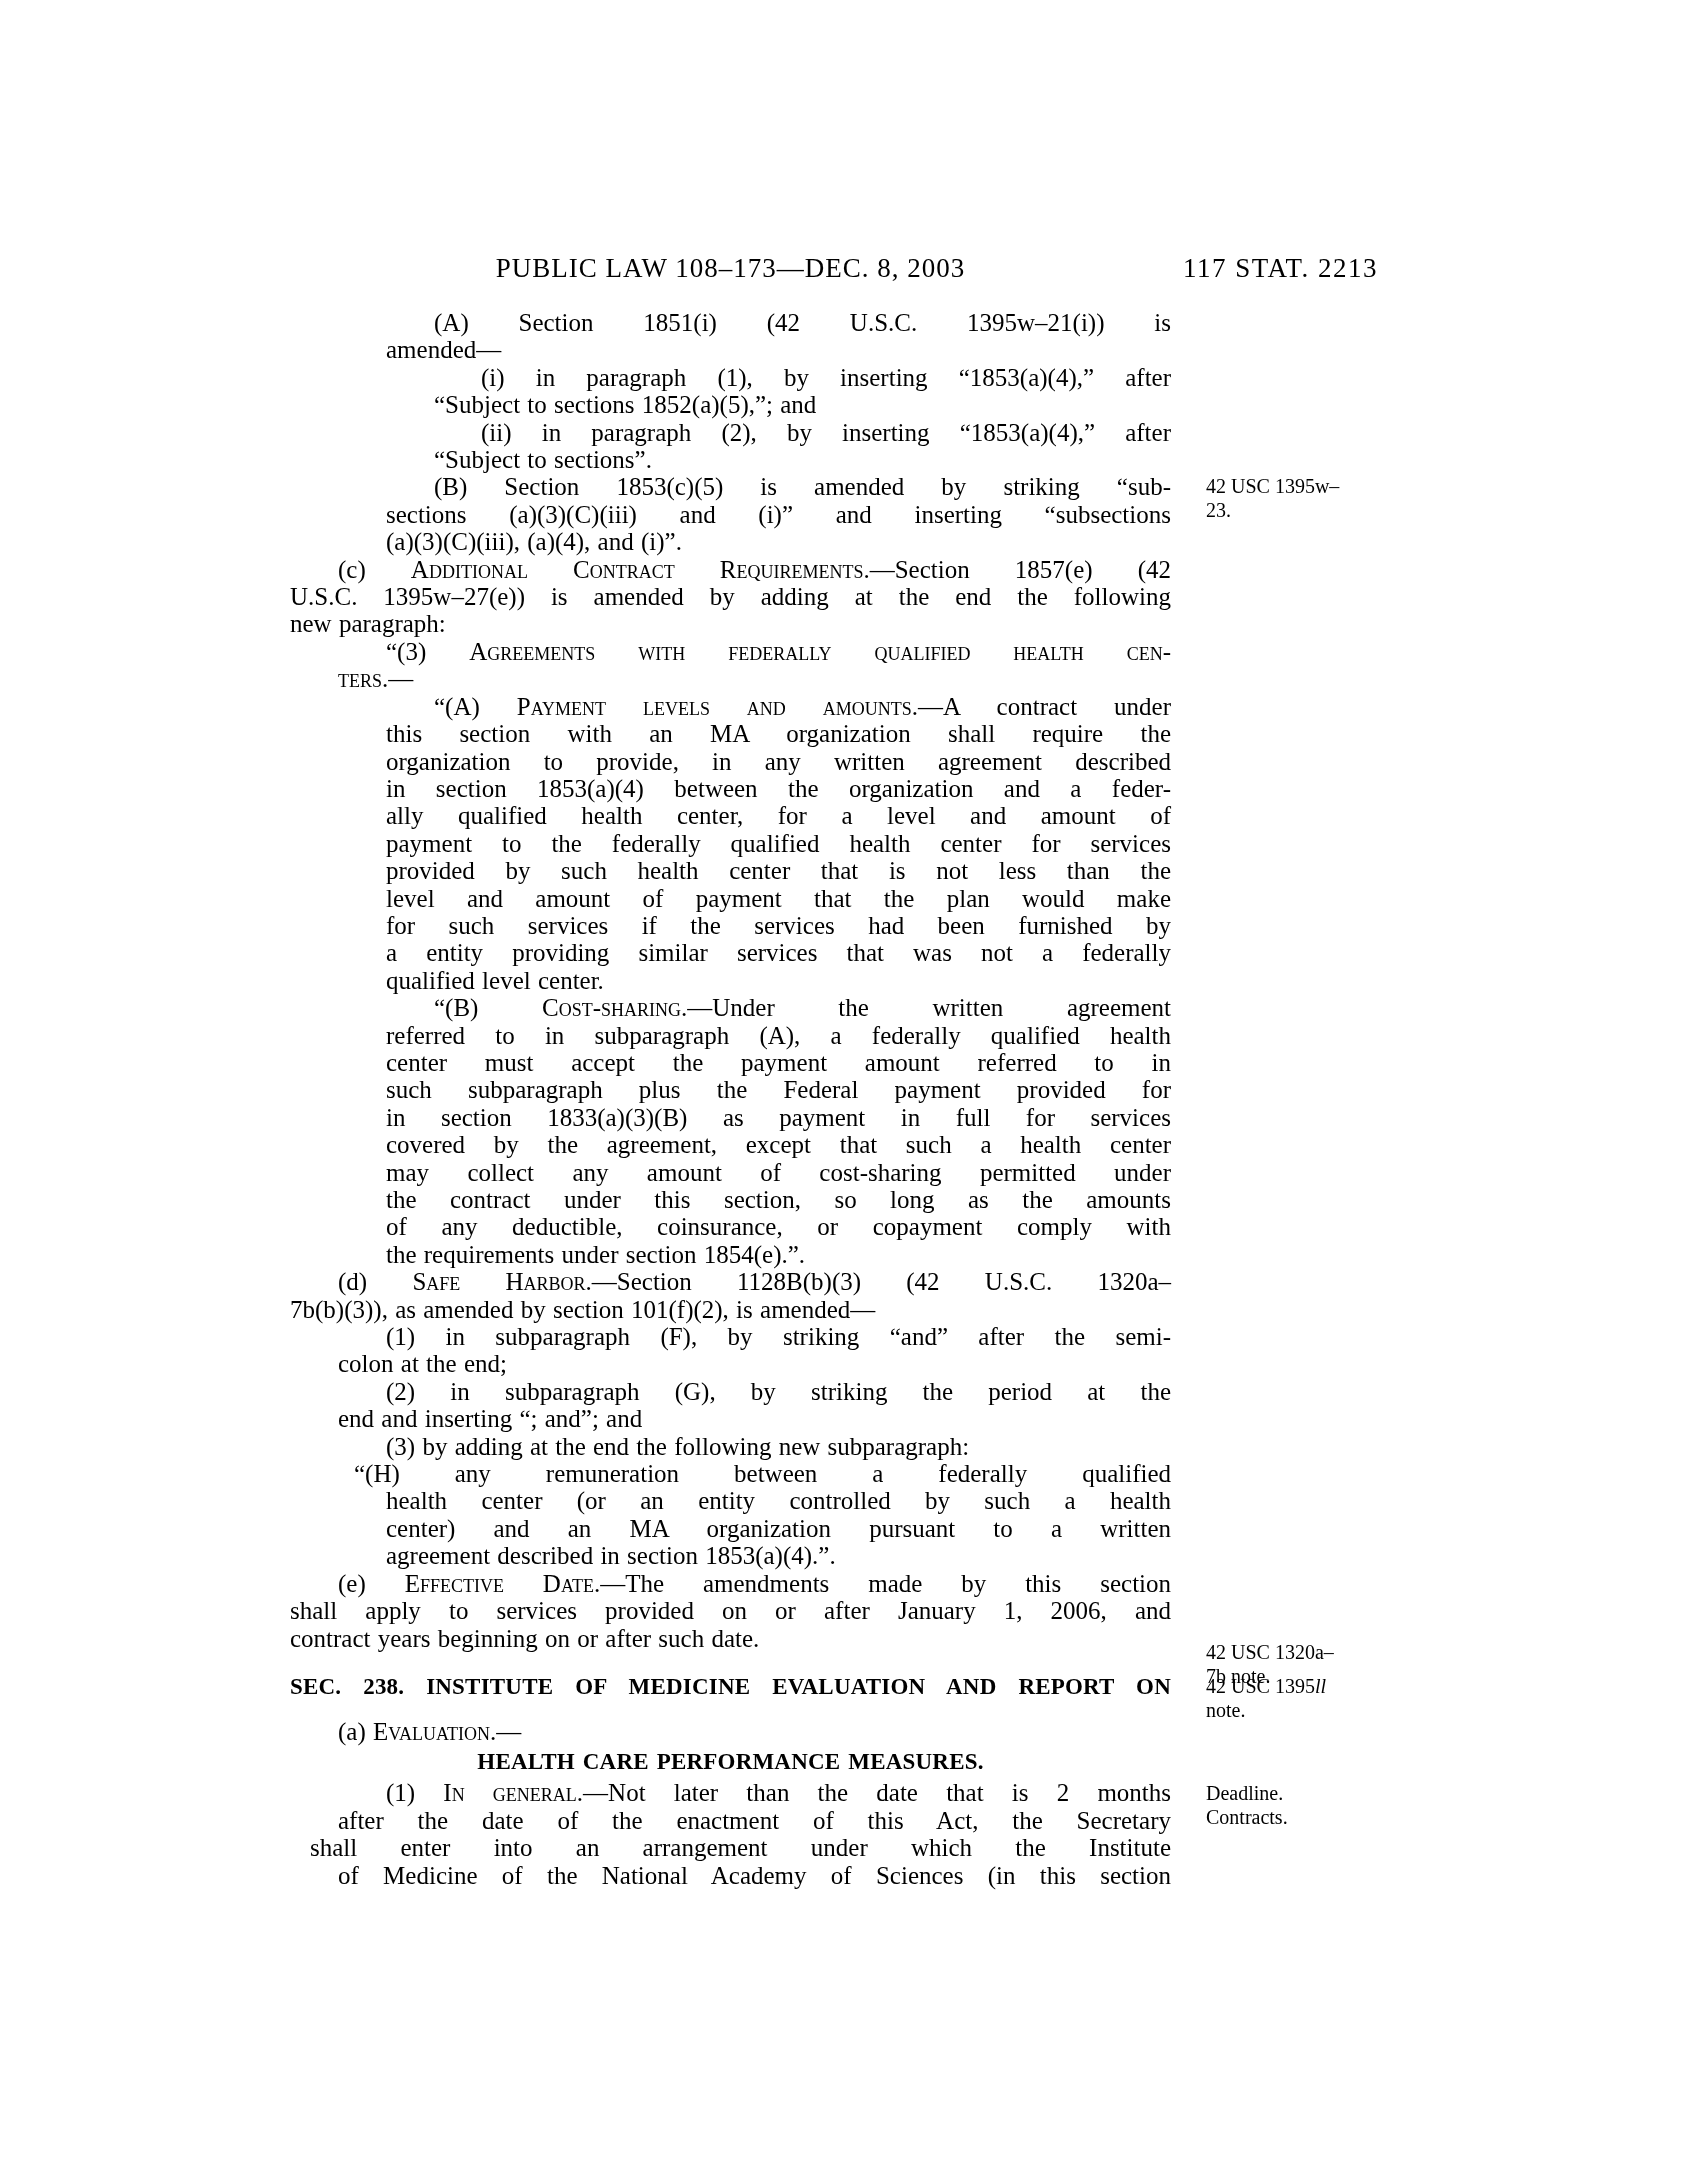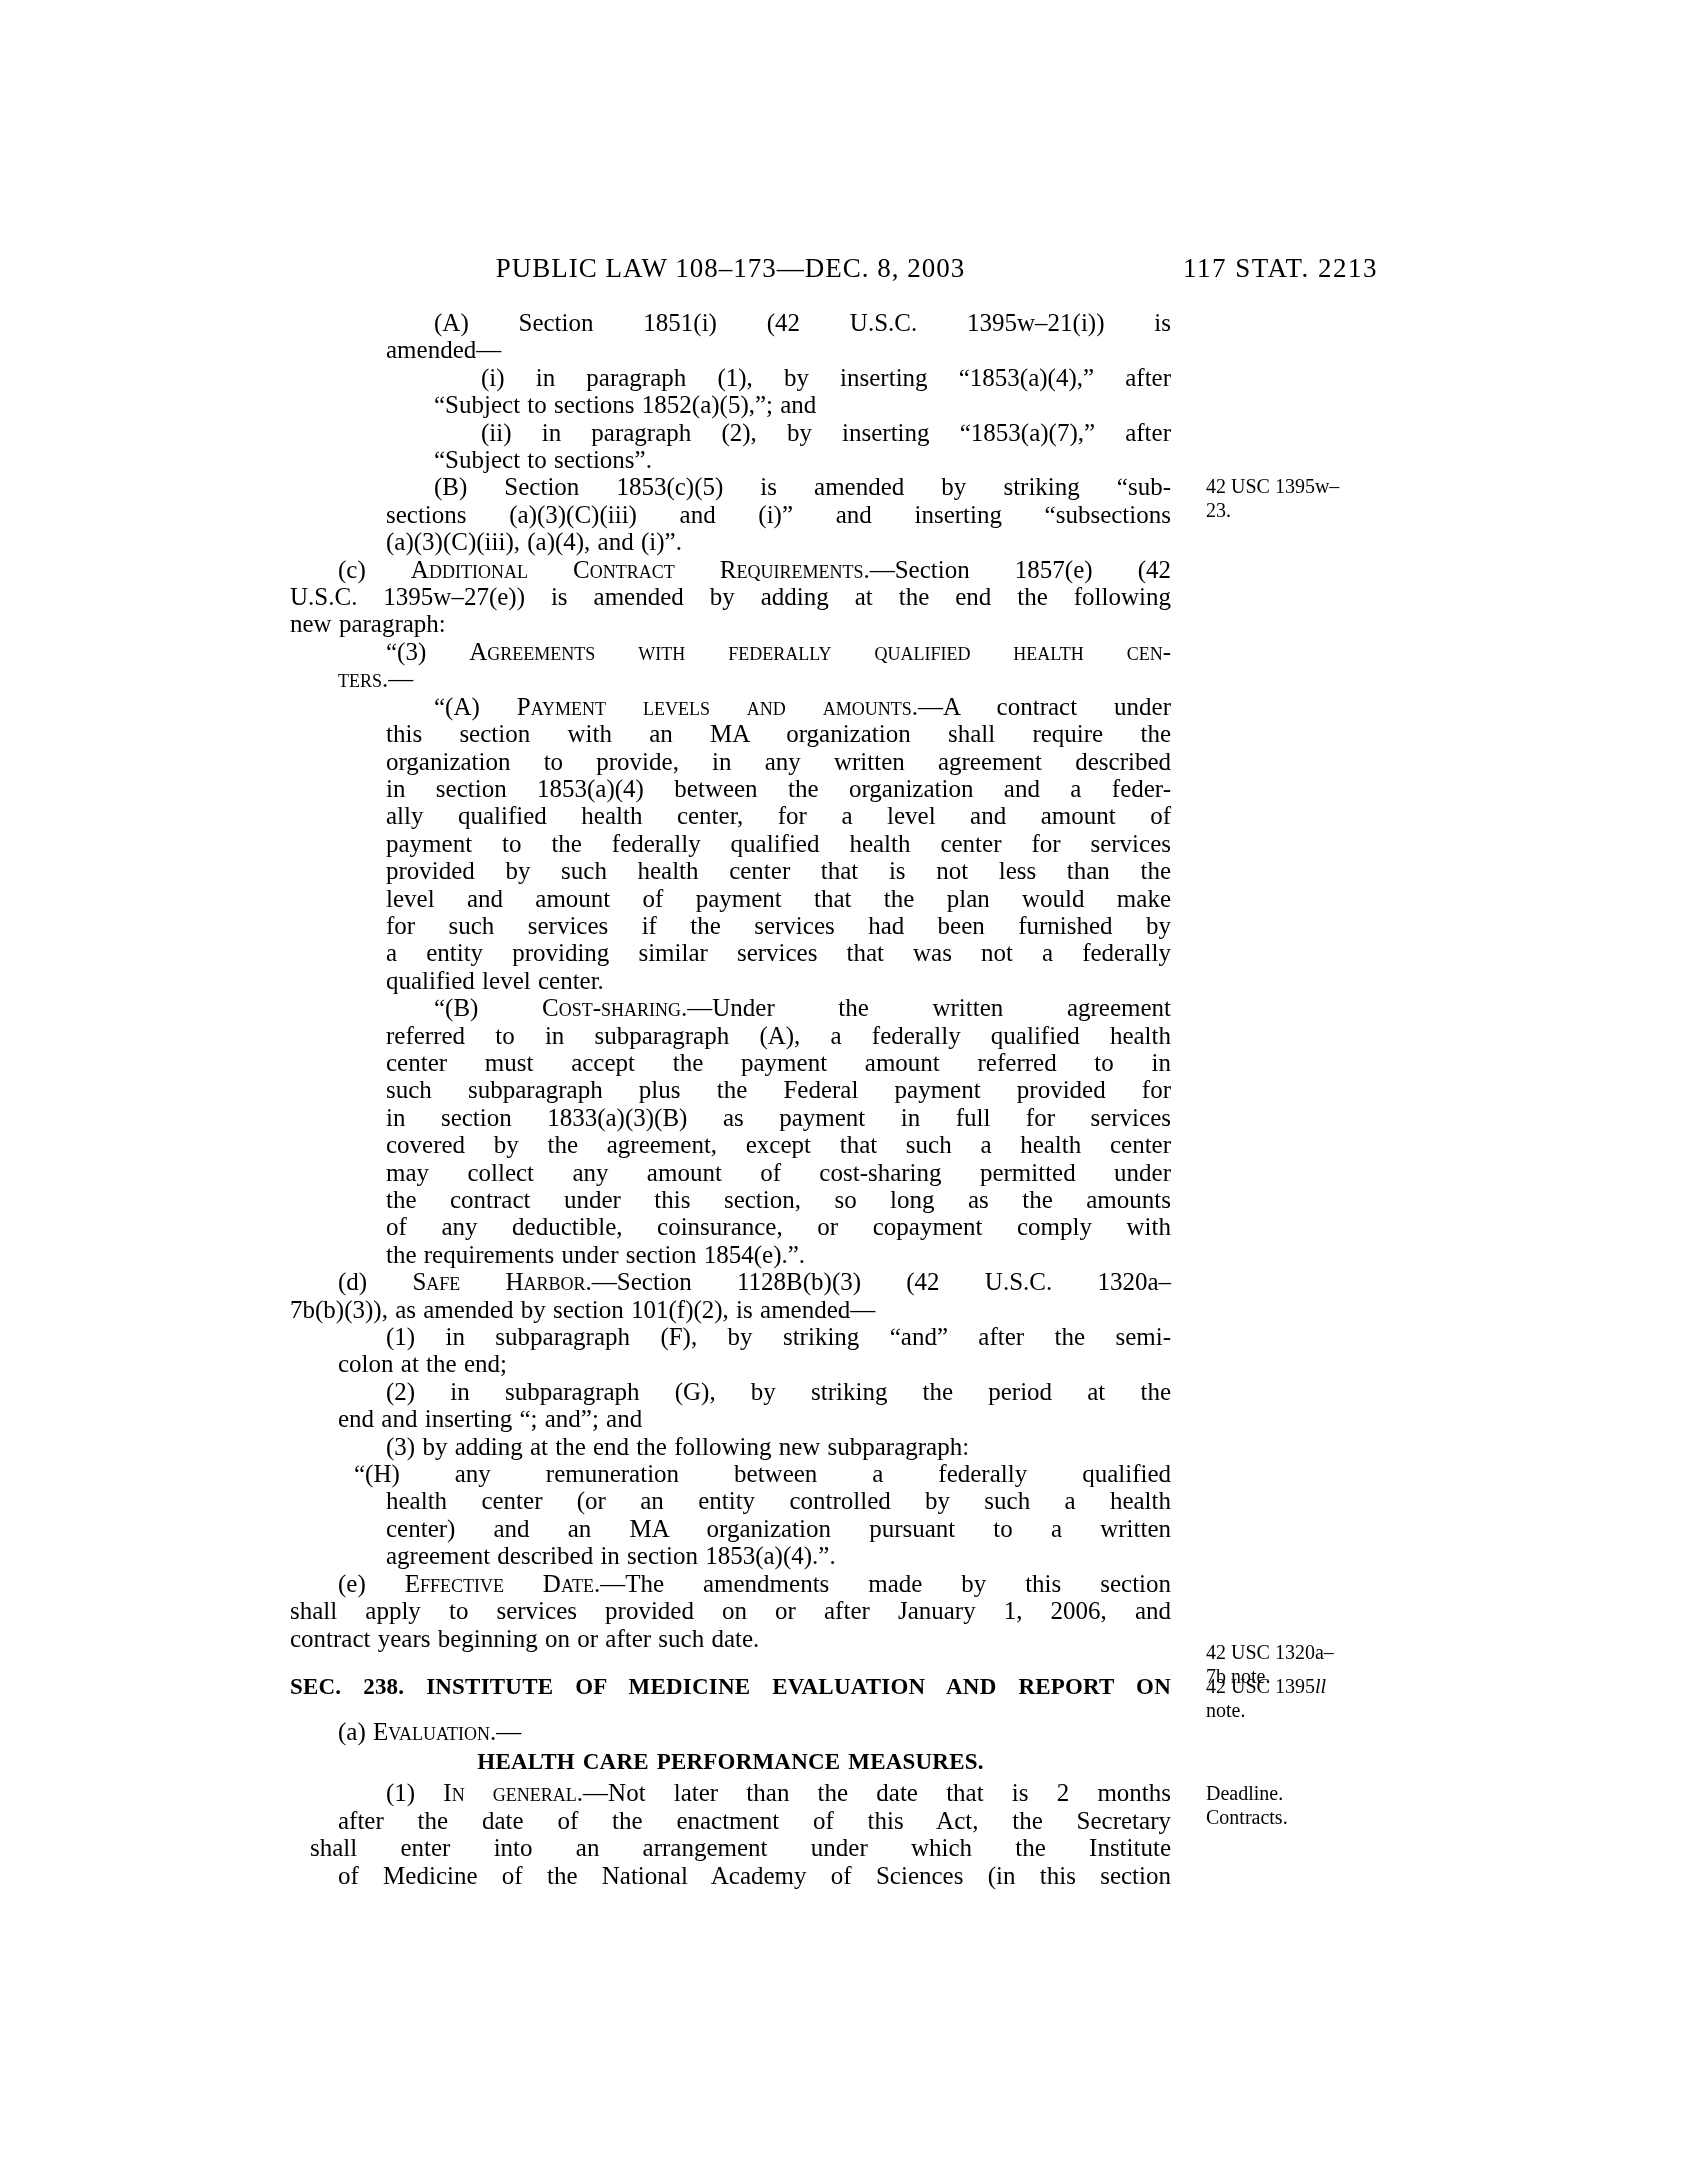--- a/index.html
+++ b/index.html
@@ -53,21 +53,21 @@
   <div class="running-head">
     <div class="head-left">PUBLIC LAW 108–173—DEC. 8, 2003</div>
     <div class="head-right">117 STAT. 2213</div>
   </div>
 
   <div class="body-text">
       <div class="line j" style="margin-left: 144px;"><span>(A) Section 1851(i) (42 U.S.C. 1395w–21(i)) is</span></div>
       <div class="line" style="margin-left: 96px;"><span>amended—</span></div>
       <div class="line j" style="margin-left: 191px;"><span>(i) in paragraph (1), by inserting “1853(a)(4),” after</span></div>
       <div class="line" style="margin-left: 144px;"><span>“Subject to sections 1852(a)(5),”; and</span></div>
-      <div class="line j" style="margin-left: 191px;"><span>(ii) in paragraph (2), by inserting “1853(a)(7),” after</span></div>
+      <div class="line j" style="margin-left: 191px;"><span>(ii) in paragraph (2), by inserting “1853(a)(4),” after</span></div>
       <div class="line" style="margin-left: 144px;"><span>“Subject to sections”.</span></div>
       <div class="line j" style="margin-left: 144px;"><span>(B) Section 1853(c)(5) is amended by striking “sub-</span></div>
       <div class="line j" style="margin-left: 96px;"><span>sections (a)(3)(C)(iii) and (i)” and inserting “subsections</span></div>
       <div class="line" style="margin-left: 96px;"><span>(a)(3)(C)(iii), (a)(4), and (i)”.</span></div>
       <div class="line j" style="margin-left: 48px;"><span>(c) </span><span class="sc">Additional Contract Requirements</span><span>.—Section 1857(e) (42</span></div>
       <div class="line j" style="margin-left: 0px;"><span>U.S.C. 1395w–27(e)) is amended by adding at the end the following</span></div>
       <div class="line" style="margin-left: 0px;"><span>new paragraph:</span></div>
       <div class="line j" style="margin-left: 96px;"><span>“(3) </span><span class="sc">Agreements with federally qualified health cen-</span></div>
       <div class="line" style="margin-left: 48px;"><span class="sc">ters</span><span>.—</span></div>
       <div class="line j" style="margin-left: 144px;"><span>“(A) </span><span class="sc">Payment levels and amounts</span><span>.—A contract under</span></div>

